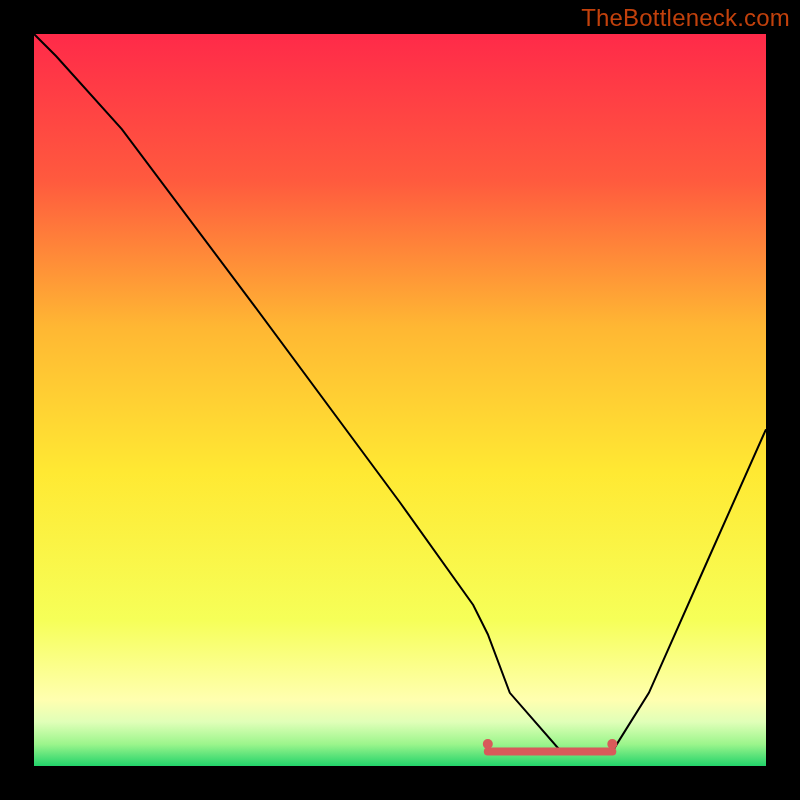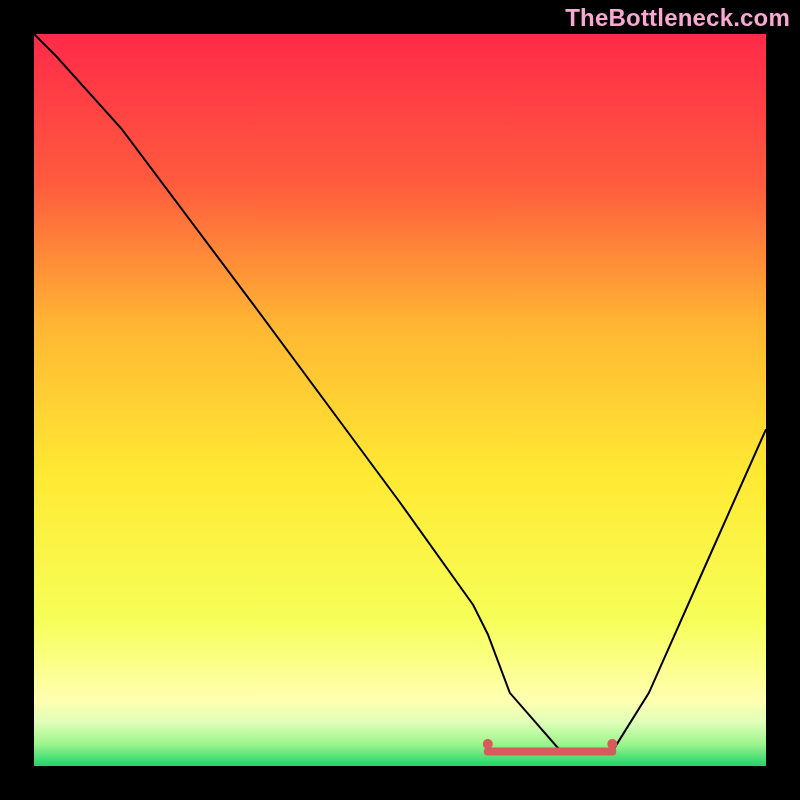--- a/index.html
+++ b/index.html
@@ -16,23 +16,23 @@
     left: 0;
     top: 0;
     width: 800px;
     height: 800px;
     background: #000;
   }
   .watermark {
     position: absolute;
     top: 4px;
     right: 10px;
-    color: #f9a8d4;
+    color: #c2410c;
     font-size: 24px;
-    font-weight: 700;
+    font-weight: 400;
     letter-spacing: 0.2px;
   }
   .plot-area {
     position: absolute;
     left: 34px;
     top: 34px;
     width: 732px;
     height: 732px;
   }
   .plot-area svg {

